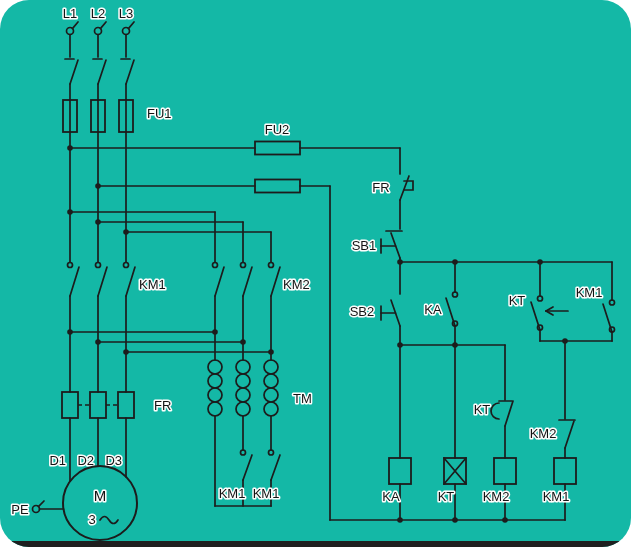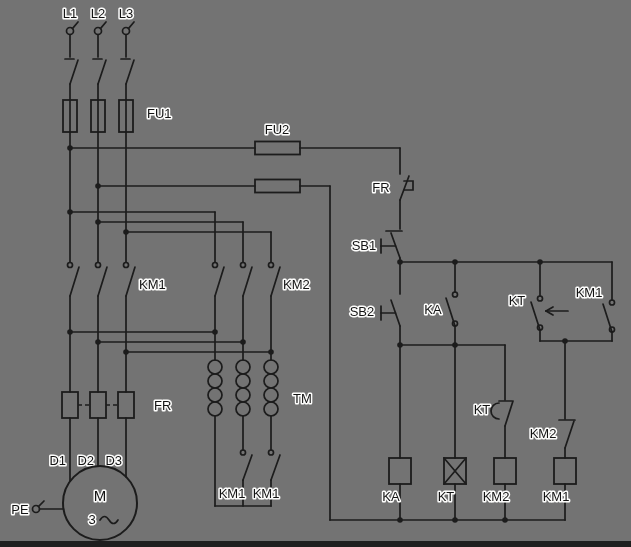--- a/index.html
+++ b/index.html
@@ -1,17 +1,17 @@
 <!DOCTYPE html>
 <html><head>
 <meta charset="utf-8">
 <style>
   html,body { margin:0; padding:0; background:#ffffff; }
-  #stage { position:relative; width:631px; height:547px; background:#737373; overflow:hidden;
-           font-family:"Liberation Sans", sans-serif; }
+  #stage { position:relative; width:631px; height:547px; background:#14b8a6; overflow:hidden;
+           font-family:"Liberation Sans", sans-serif;border-radius:29px; }
   svg { display:block; }
   .w   { stroke:#1c1c1c; stroke-width:1.7; fill:none; stroke-linecap:round; }
   .w2  { stroke:#1c1c1c; stroke-width:2;   fill:none; stroke-linecap:round; }
   .box { stroke:#1c1c1c; stroke-width:1.8; fill:none; }
   .dash{ stroke:#1c1c1c; stroke-width:1.3; fill:none; stroke-dasharray:4 3; }
   .dot { fill:#1c1c1c; stroke:none; }
   text { font-family:"Liberation Sans", sans-serif; font-size:13px; fill:#141414;
          paint-order:stroke; stroke:#fdfdfc; stroke-width:3px; stroke-linejoin:round; }
   .t-big { font-size:15px; }
   .edge { fill:#1f1f1f; }

